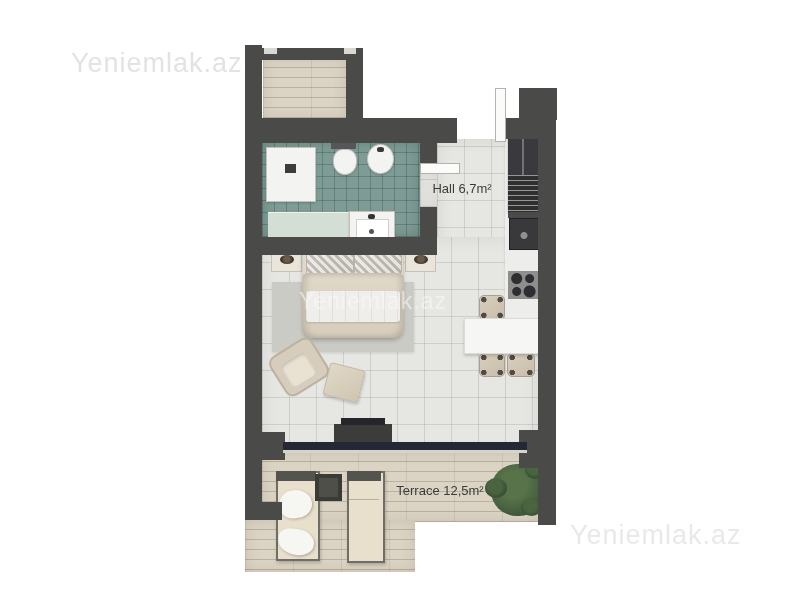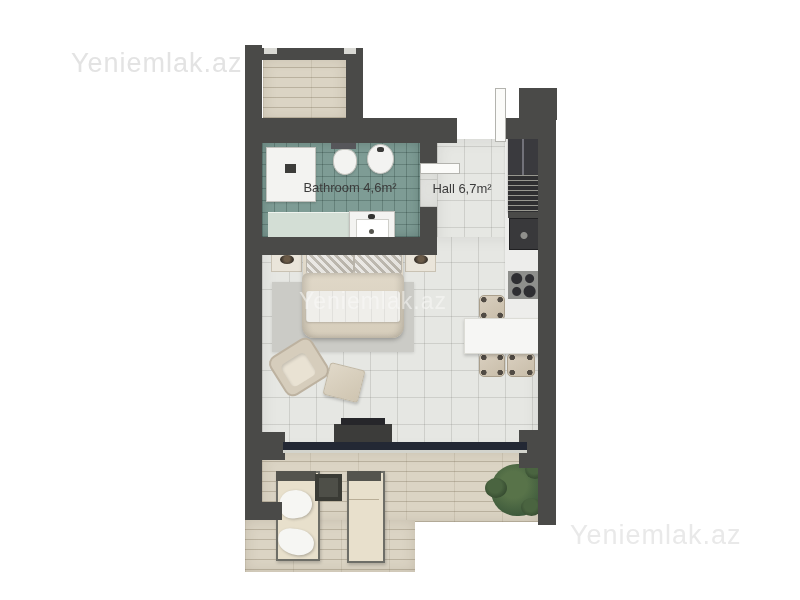--- a/index.html
+++ b/index.html
@@ -184,16 +184,16 @@
   <div class="abs wall" style="left:505px;top:118px;width:33px;height:21px;"></div>
   <div class="abs wall" style="left:519px;top:88px;width:38px;height:32px;"></div>
   <div class="abs wall" style="left:538px;top:88px;width:18px;height:437px;"></div>
   <div class="abs wall" style="left:420px;top:139px;width:17px;height:33px;"></div>
   <div class="abs wall" style="left:420px;top:207px;width:17px;height:48px;"></div>
   <div class="abs wall" style="left:262px;top:237px;width:175px;height:18px;"></div>
   <div class="abs wall" style="left:262px;top:432px;width:23px;height:28px;"></div>
   <div class="abs wall" style="left:519px;top:430px;width:37px;height:38px;"></div>
   <div class="abs wall" style="left:262px;top:502px;width:20px;height:18px;"></div>
 
-  <div class="abs room-label" style="left:260px;top:180px;width:180px;">Bathroom 4,6m²</div>
   <div class="abs room-label" style="left:412px;top:181px;width:100px;">Hall 6,7m²</div>
+  <div class="abs room-label" style="left:358px;top:483px;width:164px;">Terrace 12,5m²</div>
 
 </div>
 
 </body></html>

